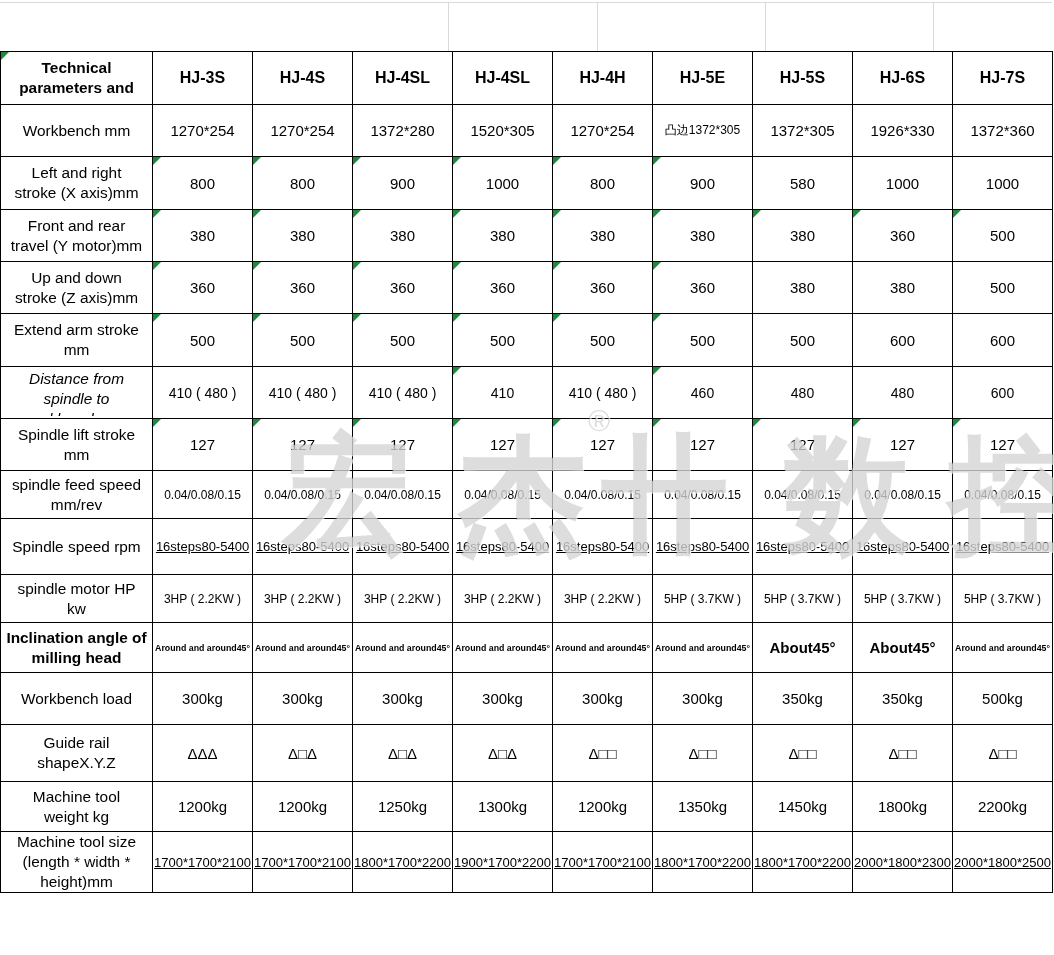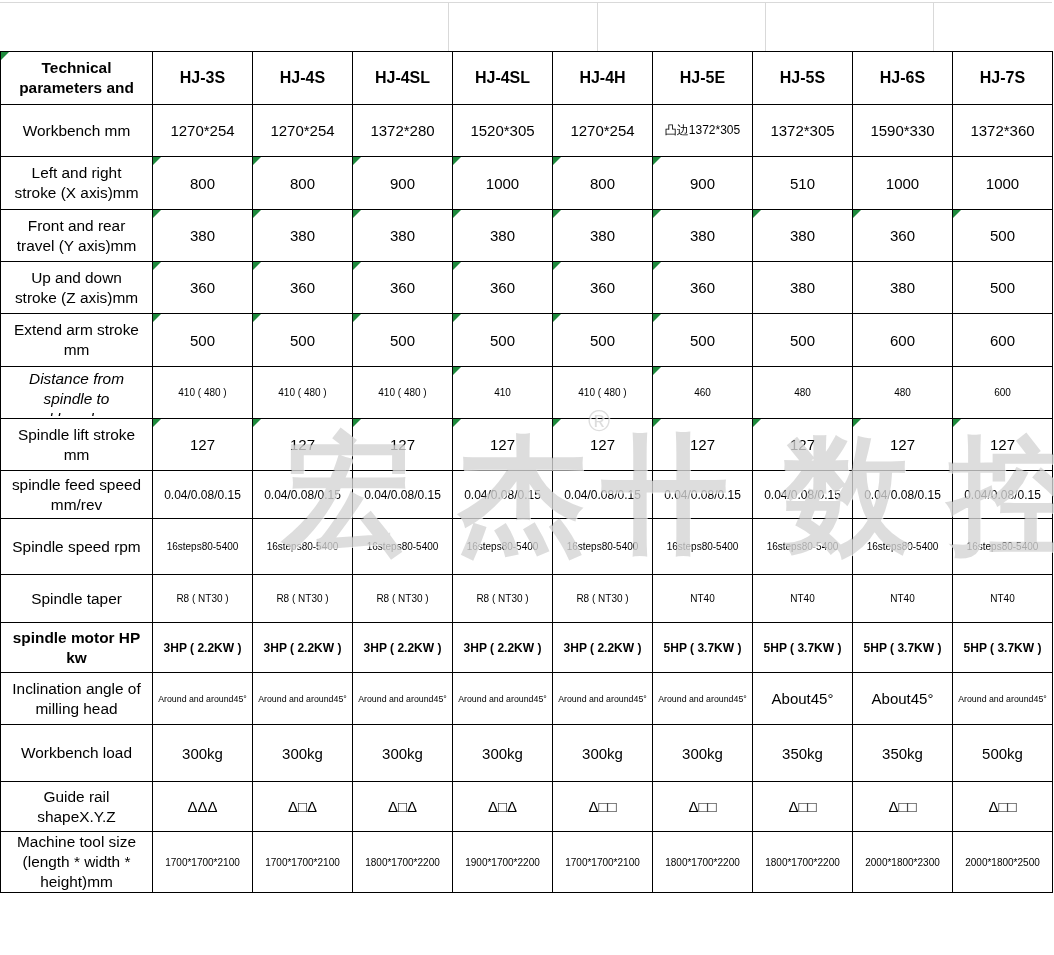--- a/index.html
+++ b/index.html
@@ -20,23 +20,23 @@
   tbody tr:nth-child(2),tbody tr:nth-child(5){height:53px;}
   tbody tr:nth-child(8),tbody tr:nth-child(10){height:48px;}
   tbody tr:nth-child(9){height:56px;}
   tbody tr:nth-child(11){height:50px;font-weight:bold;}
   tbody tr:nth-child(13){height:57px;}
   tbody tr:nth-child(14){height:50px;margin-top:13px;}
   tbody tr:nth-child(16){height:68px;padding-left:24px;}
   .lbl{font-size:15.4px;line-height:20px;white-space:pre-line;}
   .lbl.clip{height:47px;overflow:hidden;font-style:italic;}
   .md{font-size:15px;}
-  .sm14{font-size:10px;}
+  .sm14{font-size:14px;}
   .sm13{font-size:12px;}
-  .sm12{font-size:10px;}
+  .sm12{font-size:13px;text-decoration:underline;}
   .tiny{font-size:8.8px;}
   .tri{position:absolute;top:0;left:0;width:0;height:0;border-style:solid;
        border-width:8px 8px 0 0;border-color:#1e8a3c transparent transparent transparent;}
   
   .watermark{position:absolute;left:283px;top:430px;width:790px;height:160px;z-index:3;
              pointer-events:none;color:rgba(150,150,150,0.32);
              text-shadow:1px 1px 0 rgba(255,255,255,0.7);}
   .wm-c{position:absolute;top:0;font-size:128px;line-height:130px;font-weight:bold;}
   .wm1{left:0;}
   .wm2{left:175px;}
@@ -93,42 +93,42 @@
           <td>
             <div class="lbl">Workbench mm</div>
           </td>
           <td class="md">1270*254</td>
           <td class="md">1270*254</td>
           <td class="md">1372*280</td>
           <td class="md">1520*305</td>
           <td class="md">1270*254</td>
           <td class="sm13">凸边1372*305</td>
           <td class="md">1372*305</td>
-          <td class="md">1590*330</td>
+          <td class="md">1926*330</td>
           <td class="md">1372*360</td>
         </tr>
         <tr>
           <td>
             <div class="lbl">Left and right
 stroke (X axis)mm</div>
           </td>
           <td class="md">800<div class="tri"></div></td>
           <td class="md">800<div class="tri"></div></td>
           <td class="md">900<div class="tri"></div></td>
           <td class="md">1000<div class="tri"></div></td>
           <td class="md">800<div class="tri"></div></td>
           <td class="md">900<div class="tri"></div></td>
-          <td class="md">510</td>
+          <td class="md">580</td>
           <td class="md">1000</td>
           <td class="md">1000</td>
         </tr>
         <tr>
           <td>
             <div class="lbl">Front and rear
-travel (Y axis)mm</div>
+travel (Y motor)mm</div>
           </td>
           <td class="md">380<div class="tri"></div></td>
           <td class="md">380<div class="tri"></div></td>
           <td class="md">380<div class="tri"></div></td>
           <td class="md">380<div class="tri"></div></td>
           <td class="md">380<div class="tri"></div></td>
           <td class="md">380<div class="tri"></div></td>
           <td class="md">380<div class="tri"></div></td>
           <td class="md">360<div class="tri"></div></td>
           <td class="md">500<div class="tri"></div></td>
@@ -218,34 +218,20 @@
           <td class="sm12">16steps80-5400</td>
           <td class="sm12">16steps80-5400</td>
           <td class="sm12">16steps80-5400</td>
           <td class="sm12">16steps80-5400</td>
           <td class="sm12">16steps80-5400</td>
           <td class="sm12">16steps80-5400</td>
           <td class="sm12">16steps80-5400</td>
         </tr>
         <tr>
           <td>
-            <div class="lbl">Spindle taper</div>
-          </td>
-          <td class="sm14">R8 ( NT30 )</td>
-          <td class="sm14">R8 ( NT30 )</td>
-          <td class="sm14">R8 ( NT30 )</td>
-          <td class="sm14">R8 ( NT30 )</td>
-          <td class="sm14">R8 ( NT30 )</td>
-          <td class="sm14">NT40</td>
-          <td class="sm14">NT40</td>
-          <td class="sm14">NT40</td>
-          <td class="sm14">NT40</td>
-        </tr>
-        <tr>
-          <td>
             <div class="lbl">spindle motor HP
 kw</div>
           </td>
           <td class="sm13">3HP ( 2.2KW )</td>
           <td class="sm13">3HP ( 2.2KW )</td>
           <td class="sm13">3HP ( 2.2KW )</td>
           <td class="sm13">3HP ( 2.2KW )</td>
           <td class="sm13">3HP ( 2.2KW )</td>
           <td class="sm13">5HP ( 3.7KW )</td>
           <td class="sm13">5HP ( 3.7KW )</td>
@@ -288,20 +274,35 @@
           </td>
           <td class="md">ΔΔΔ</td>
           <td class="md">Δ□Δ</td>
           <td class="md">Δ□Δ</td>
           <td class="md">Δ□Δ</td>
           <td class="md">Δ□□</td>
           <td class="md">Δ□□</td>
           <td class="md">Δ□□</td>
           <td class="md">Δ□□</td>
           <td class="md">Δ□□</td>
+        </tr>
+        <tr>
+          <td>
+            <div class="lbl">Machine tool
+weight kg</div>
+          </td>
+          <td class="md">1200kg</td>
+          <td class="md">1200kg</td>
+          <td class="md">1250kg</td>
+          <td class="md">1300kg</td>
+          <td class="md">1200kg</td>
+          <td class="md">1350kg</td>
+          <td class="md">1450kg</td>
+          <td class="md">1800kg</td>
+          <td class="md">2200kg</td>
         </tr>
         <tr>
           <td>
             <div class="lbl">Machine tool size
 (length * width *
 height)mm</div>
           </td>
           <td class="sm12">1700*1700*2100</td>
           <td class="sm12">1700*1700*2100</td>
           <td class="sm12">1800*1700*2200</td>

